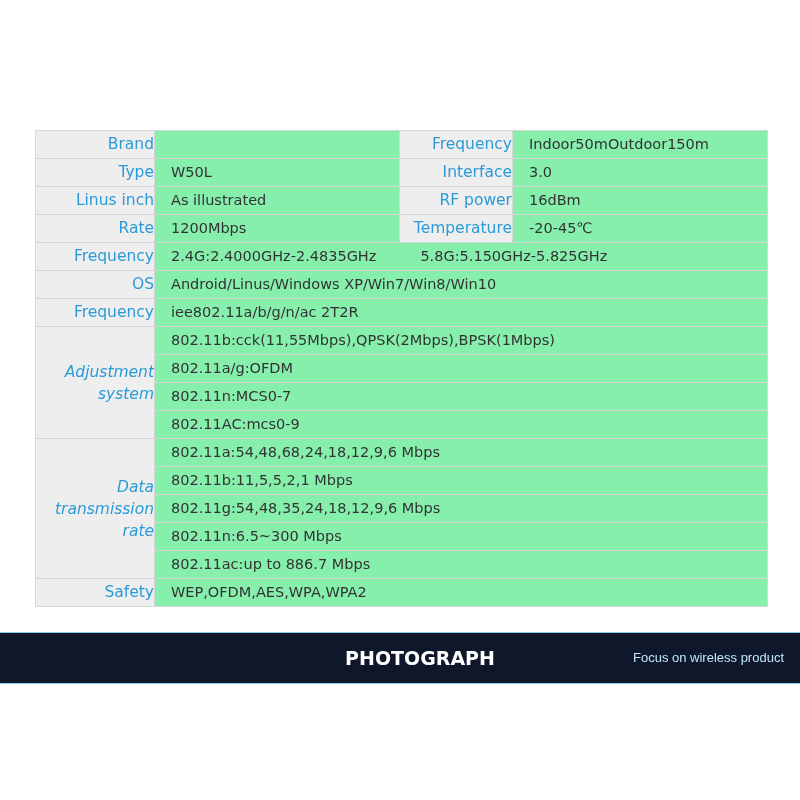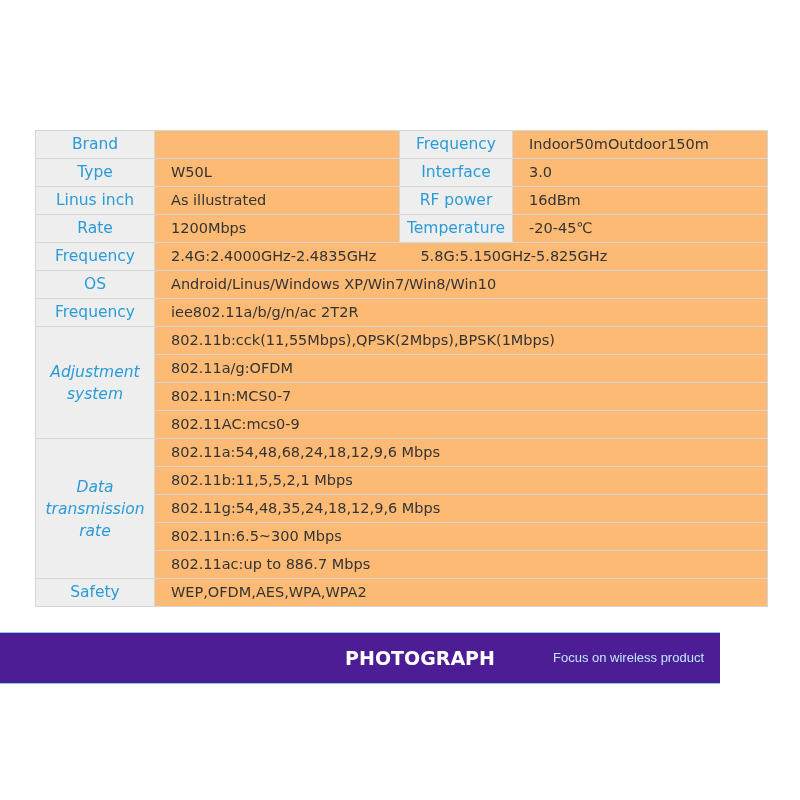--- a/index.html
+++ b/index.html
@@ -27,45 +27,45 @@
       padding: 0;
       height: 27px;
       font-size: 15px;
       line-height: 27px;
       white-space: nowrap;
       overflow: hidden;
     }
     .spec-table td.label {
       background: #eeeeee;
       color: #2a9bd8;
-      text-align: center;
+      text-align: right;
       font-size: 15.5px;
     }
     .spec-table td.value {
-      background: #fdba74;
+      background: #86efac;
       color: #333333;
       padding-left: 16px;
       font-size: 14.5px;
     }
     .spec-table td.label.multi {
       line-height: 22px;
       white-space: normal;
       font-style: italic;
     }
     .gap {
       display: inline-block;
       width: 44px;
     }
     .banner {
       position: absolute;
       left: 0;
       top: 632px;
-      width: 720px;
+      width: 800px;
       height: 50px;
-      background: #4c1d95;
+      background: #0f172a;
       border-top: 1px solid #7fd0f2;
       border-bottom: 1px solid #7fd0f2;
     }
     .banner-title {
       position: absolute;
       left: 0;
       width: 840px;
       top: 0;
       line-height: 50px;
       text-align: center;

